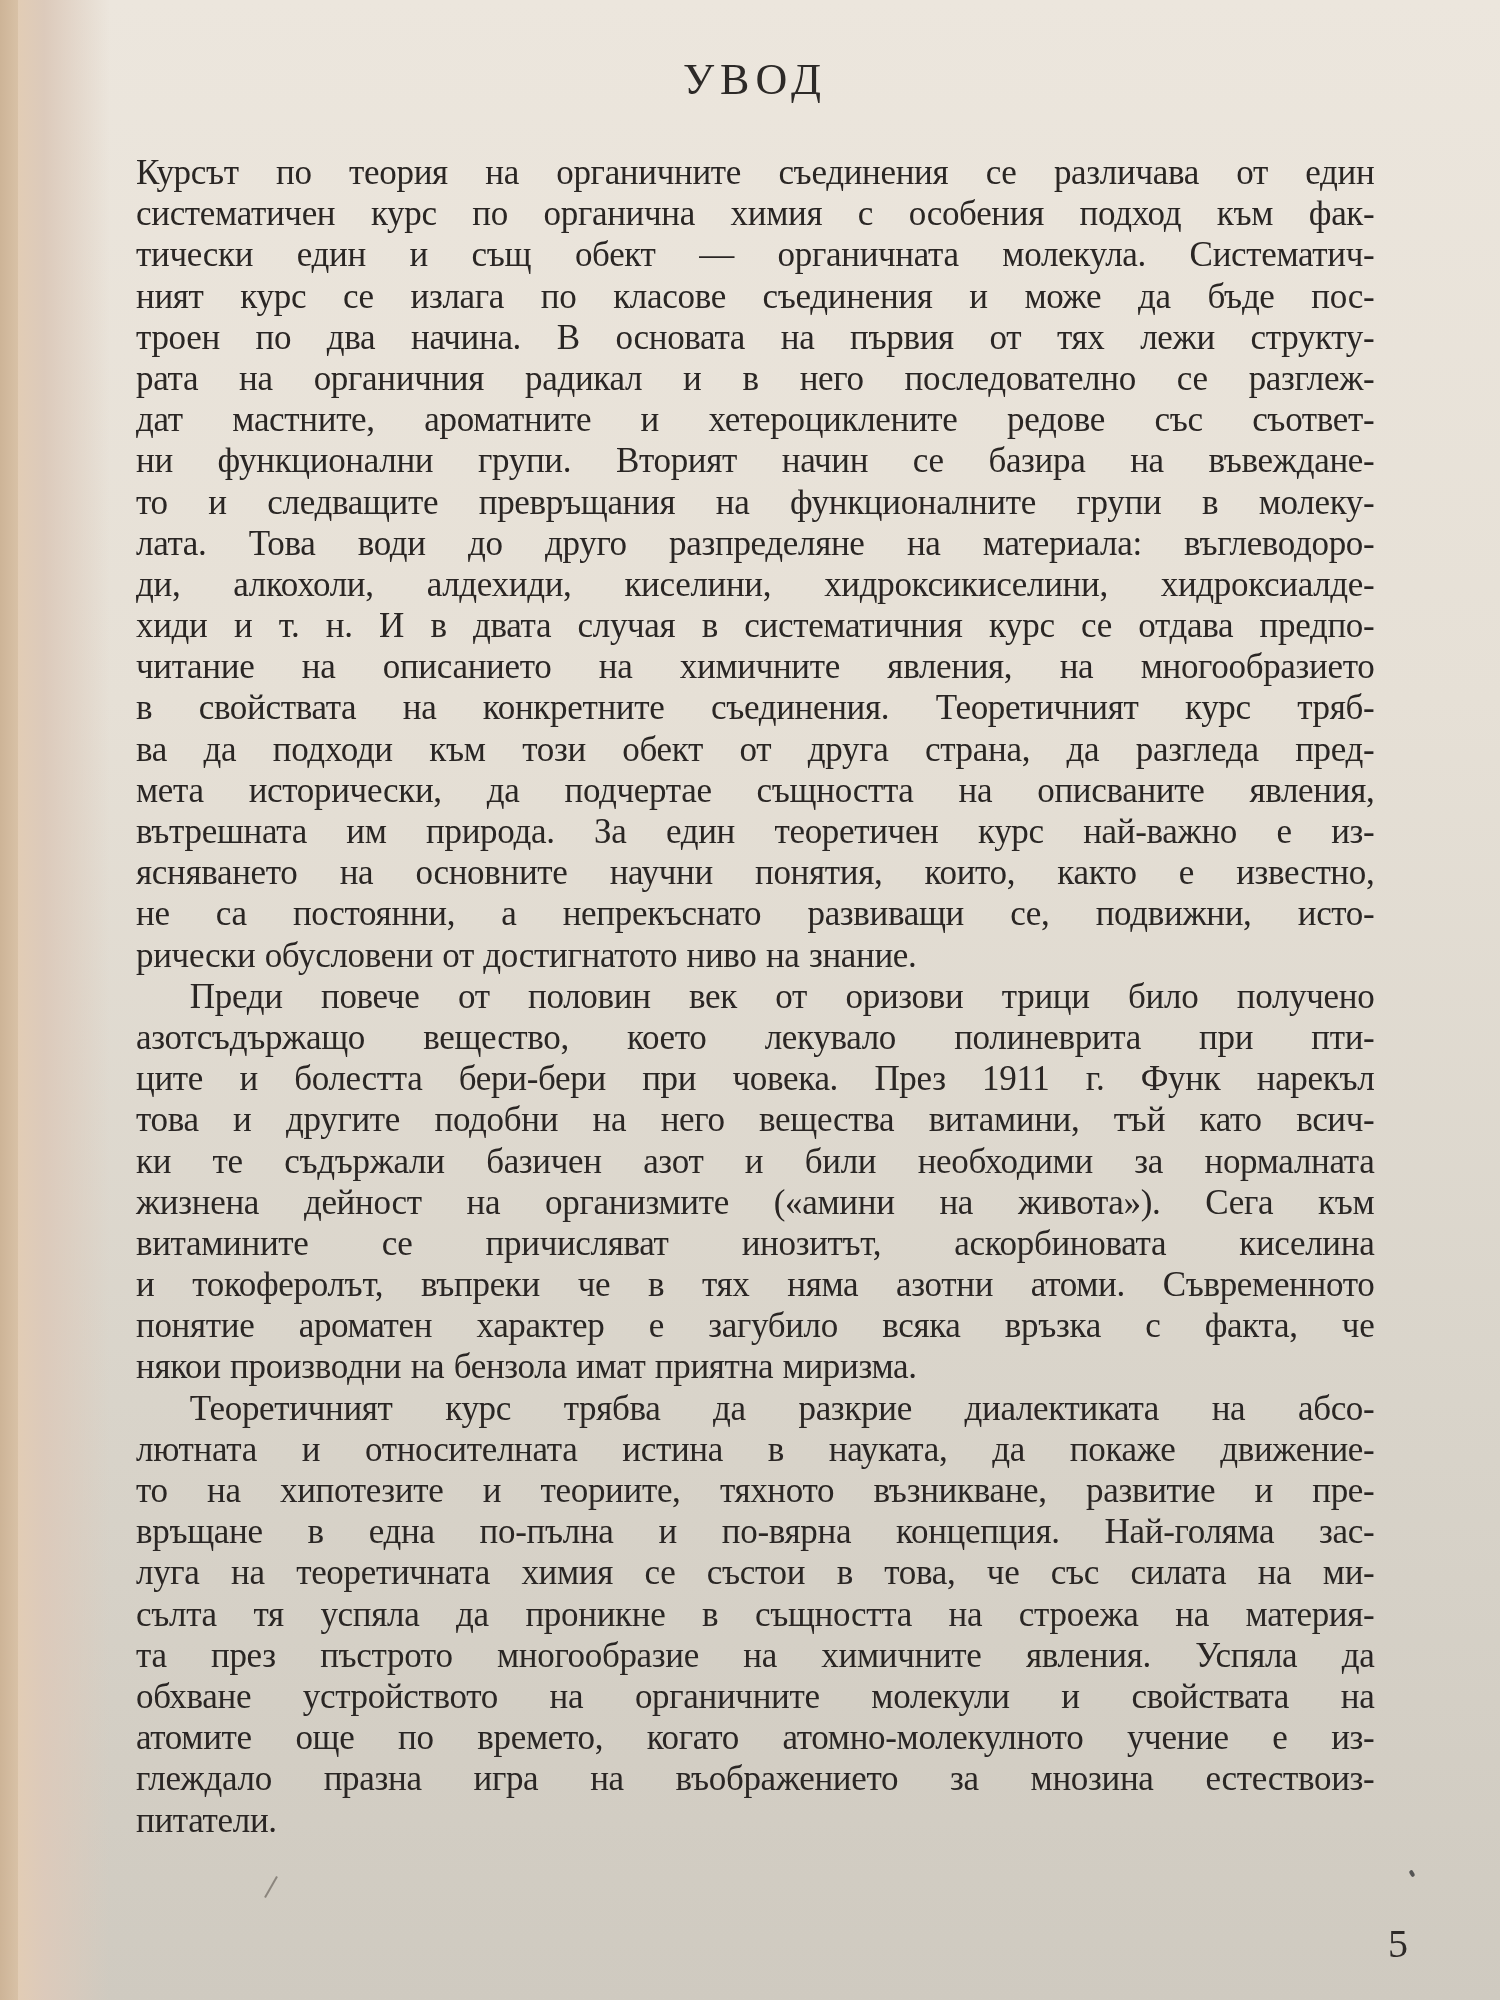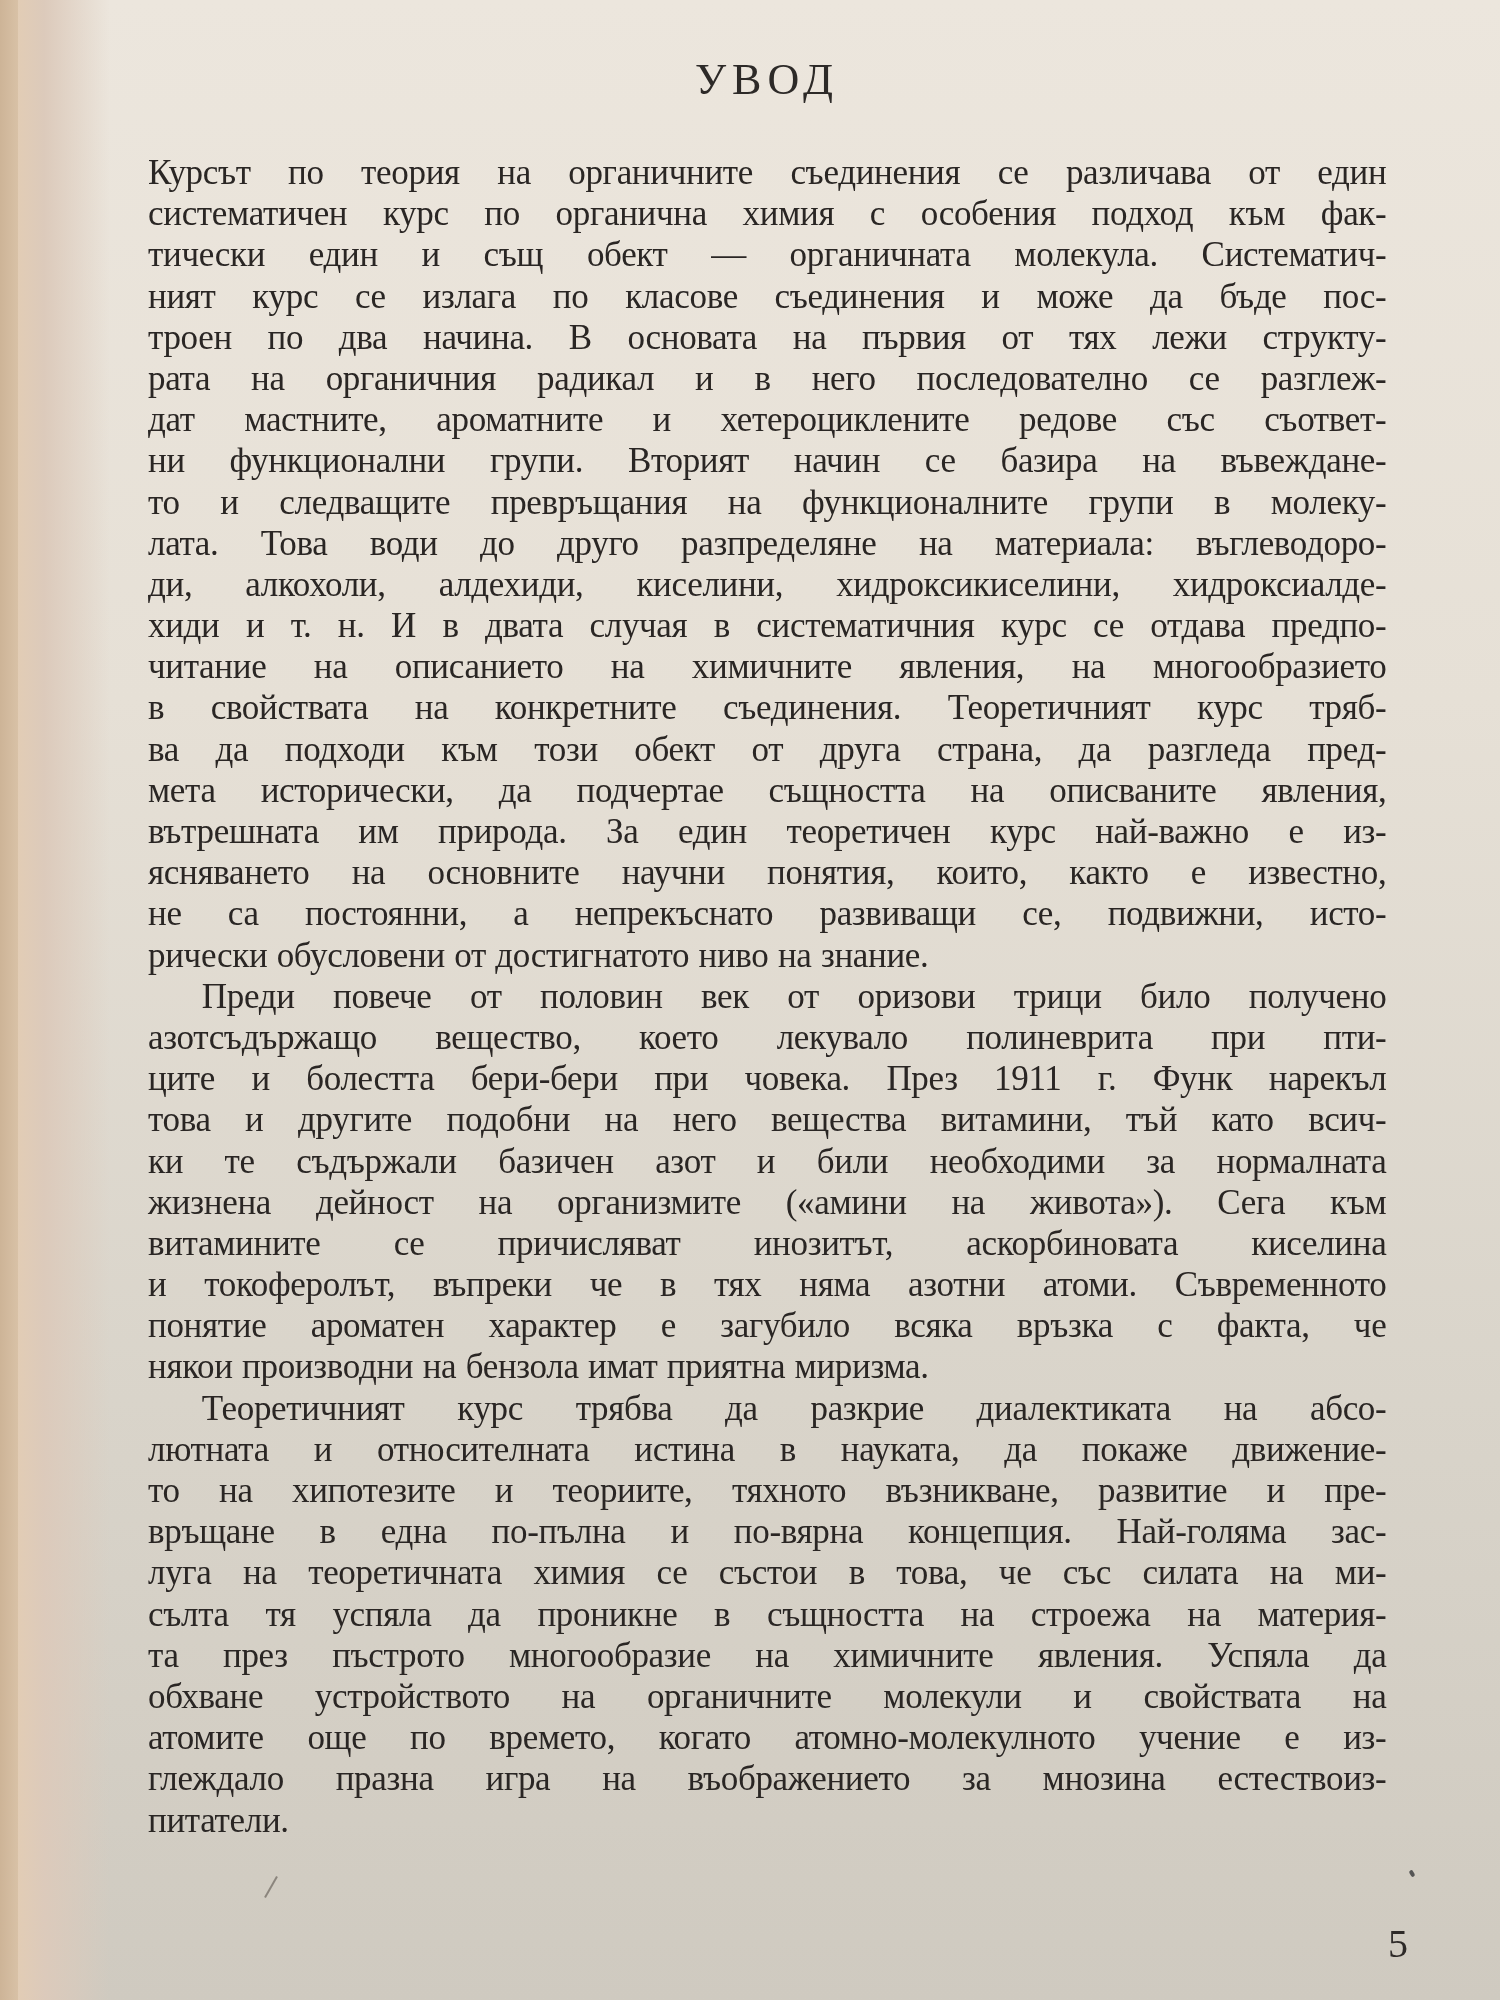--- a/index.html
+++ b/index.html
@@ -22,21 +22,21 @@
     background: linear-gradient(90deg, #dcc7ad 0%, #e3cdb4 12%, #dccabb 40%, rgba(225,215,204,0) 100%);
   }
   .page-edge {
     position: absolute;
     left: 0; top: 0;
     width: 18px; height: 2000px;
     background: linear-gradient(90deg, #cdb497 0%, #d8c1a6 100%);
   }
   .page {
     position: absolute;
-    left: 148px;
+    left: 136px;
     top: 50px;
     width: 1238px;
   }
   .title {
     text-align: center;
     font-size: 44px;
     letter-spacing: 6px;
     margin: 0 0 40px 0;
     color: #2d2a28;
     font-weight: normal;

